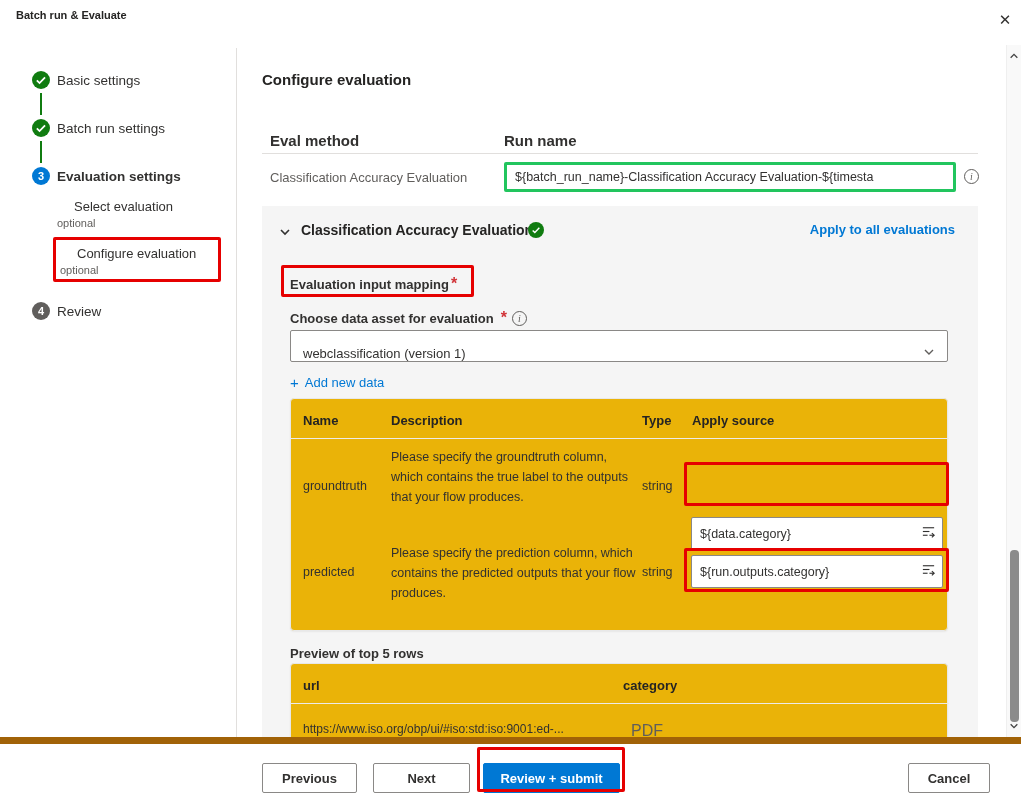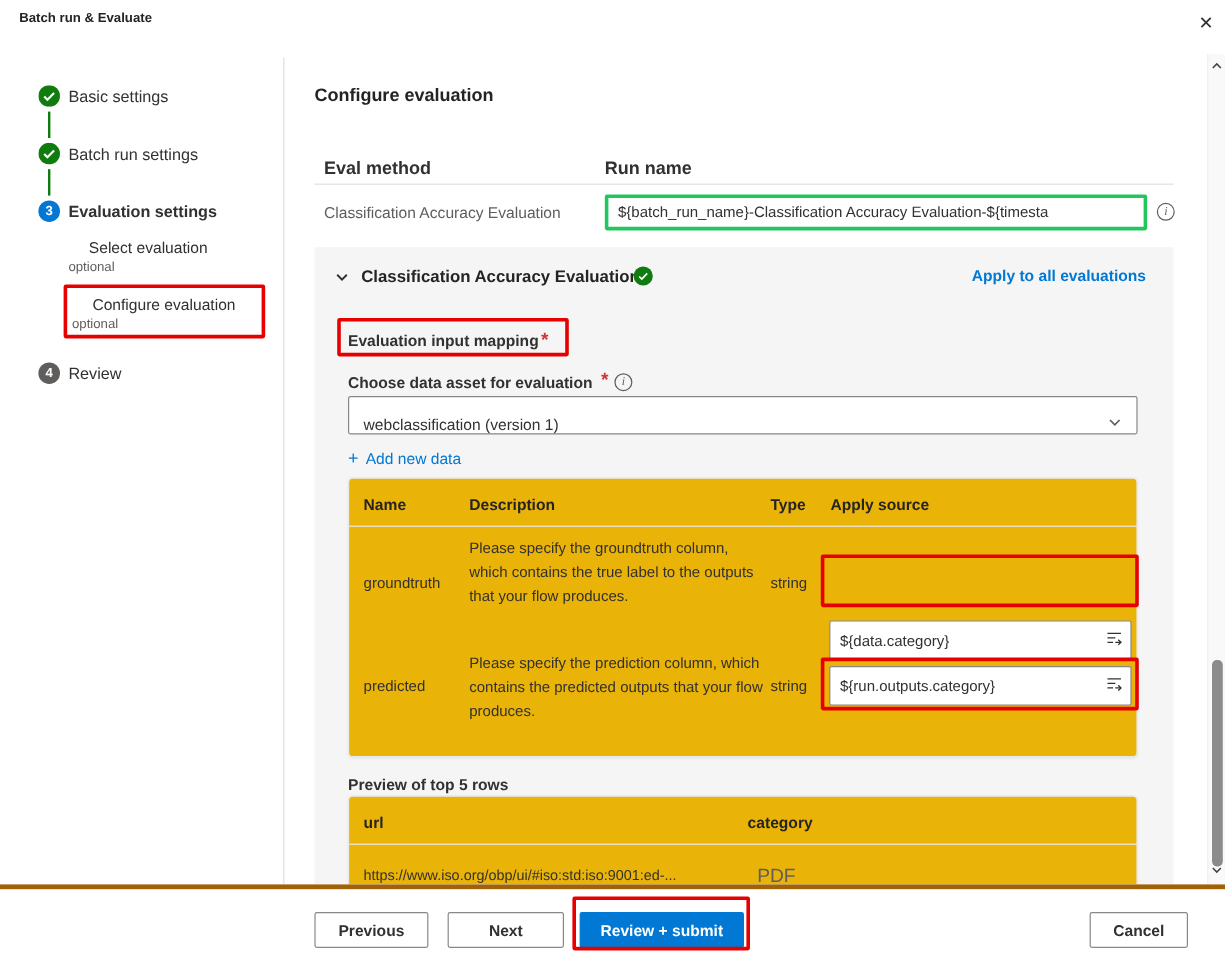--- a/index.html
+++ b/index.html
@@ -44,21 +44,21 @@
 
   .card { background:#eab308; border:1px solid #e8e8e8; border-radius:4px; box-shadow:0 1px 2px rgba(0,0,0,.06); }
   .cell-hdr { font-size:13px; font-weight:700; color:#252423; }
   .cell-txt { font-size:12.5px; color:#323130; }
   .desc { font-size:12.5px; line-height:20px; color:#323130; }
 
   .ds-input { position:absolute; display:flex; align-items:center; border:1px solid #8a8886; border-radius:2px; background:#fff; width:252px; height:33px; padding:0 6px 0 8px; }
   .ds-input input { border:none; outline:none; flex:1; font-family:"Liberation Sans",sans-serif; font-size:12.5px; color:#323130; min-width:0; background:transparent; }
 
   
-  .footer { background:#fff; border-top:4px solid #a16207; }
+  .footer { background:#fff; border-top:7px solid #a16207; }
   .btn { font-family:"Liberation Sans",sans-serif; font-size:13px; font-weight:700; color:#323130; background:#fff; border:1px solid #8a8886; border-radius:2px; height:30px; cursor:pointer; }
   .btn.primary { background:#0078d4; border-color:#0078d4; color:#fff; }
 
   
   .scrollbar { background:#f9f9f9; border-left:1px solid #efefef; }
   .sb-thumb { position:absolute; left:3px; width:9px; background:#8b8b8b; border-radius:4px; }
   .sb-arrow { position:absolute; left:0; width:100%; text-align:center; color:#444; }
 
   
   .anno { position:absolute; border:3px solid #e60000; border-radius:2px; pointer-events:none; z-index:60; }

